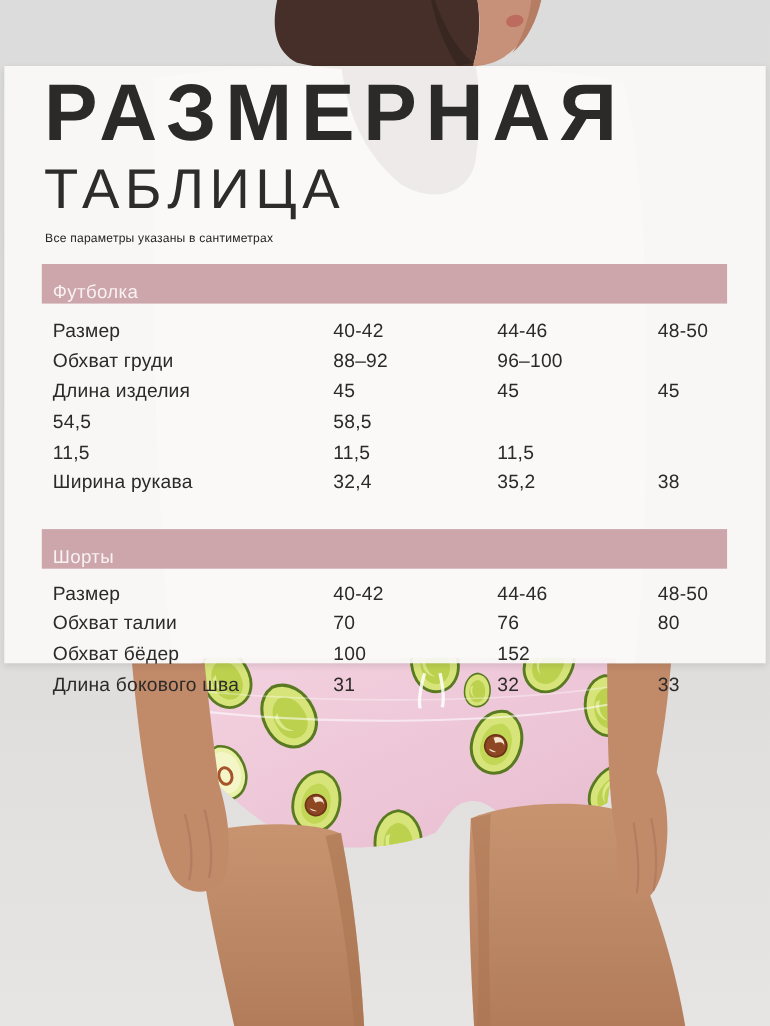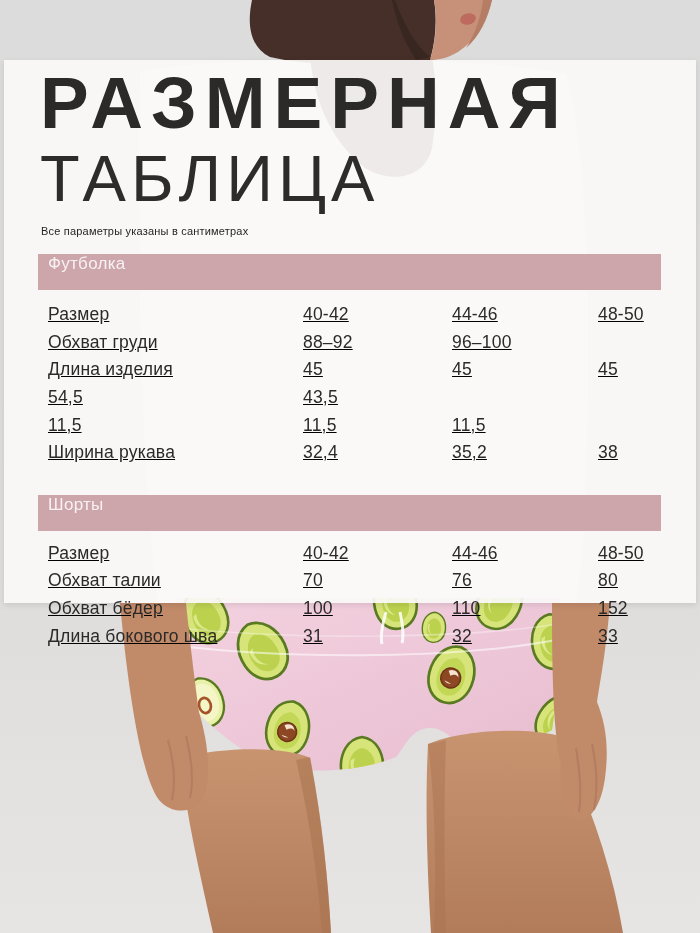--- a/index.html
+++ b/index.html
@@ -18,34 +18,34 @@
     box-sizing:border-box;
     padding:0 35px 0 34px;
   }
   .title-main{
     margin:6px 0 0 2px;
     font-size:73px;line-height:1.0;font-weight:bold;
     letter-spacing:8px;color:#2b2a29;white-space:nowrap;
   }
   .title-sub{
     margin:7px 0 0 2px;
-    font-size:65px;line-height:1.0;font-weight:500;
+    font-size:51px;line-height:1.0;font-weight:500;
     letter-spacing:5px;color:#2e2c2b;white-space:nowrap;
   }
   .subtitle{
     margin:14px 0 0 3px;
     font-size:11px;color:#262524;letter-spacing:0.2px;
   }
   .section-bar{
     margin-top:17px;height:36px;
-    display:flex;align-items:flex-start;
+    display:flex;align-items:flex-end;
     padding-left:10px;box-sizing:border-box;
   }
   .section-bar span{font-size:17px;color:#f8f1f2;letter-spacing:0.3px;}
-  .rows{margin-top:11px;text-decoration:underline;}
+  .rows{margin-top:11px;}
   .rows.second{margin-top:9px;}
   .trow{
     display:grid;grid-template-columns:255px 149px 146px 1fr;
     align-items:center;height:27.6px;padding-left:10px;
   }
   .tcell{font-size:17.5px;color:#2c2a29;letter-spacing:0.2px;white-space:nowrap;}
 </style>
 </head>
 <body>
 
@@ -174,21 +174,21 @@
           <span class="tcell val">96–100</span>
         </div>
         <div class="trow">
           <span class="tcell label">Длина изделия</span>
           <span class="tcell val">45</span>
           <span class="tcell val">45</span>
           <span class="tcell val">45</span>
         </div>
         <div class="trow">
           <span class="tcell val">54,5</span>
-          <span class="tcell val">43,5</span>
+          <span class="tcell val">58,5</span>
         </div>
         <div class="trow">
           <span class="tcell val">11,5</span>
           <span class="tcell val">11,5</span>
           <span class="tcell val">11,5</span>
         </div>
         <div class="trow">
           <span class="tcell label">Ширина рукава</span>
           <span class="tcell val">32,4</span>
           <span class="tcell val">35,2</span>
@@ -208,21 +208,20 @@
         </div>
         <div class="trow">
           <span class="tcell label">Обхват талии</span>
           <span class="tcell val">70</span>
           <span class="tcell val">76</span>
           <span class="tcell val">80</span>
         </div>
         <div class="trow">
           <span class="tcell label">Обхват бёдер</span>
           <span class="tcell val">100</span>
-          <span class="tcell val">110</span>
           <span class="tcell val">152</span>
         </div>
         <div class="trow">
           <span class="tcell label">Длина бокового шва</span>
           <span class="tcell val">31</span>
           <span class="tcell val">32</span>
           <span class="tcell val">33</span>
         </div>
       </div>
 

